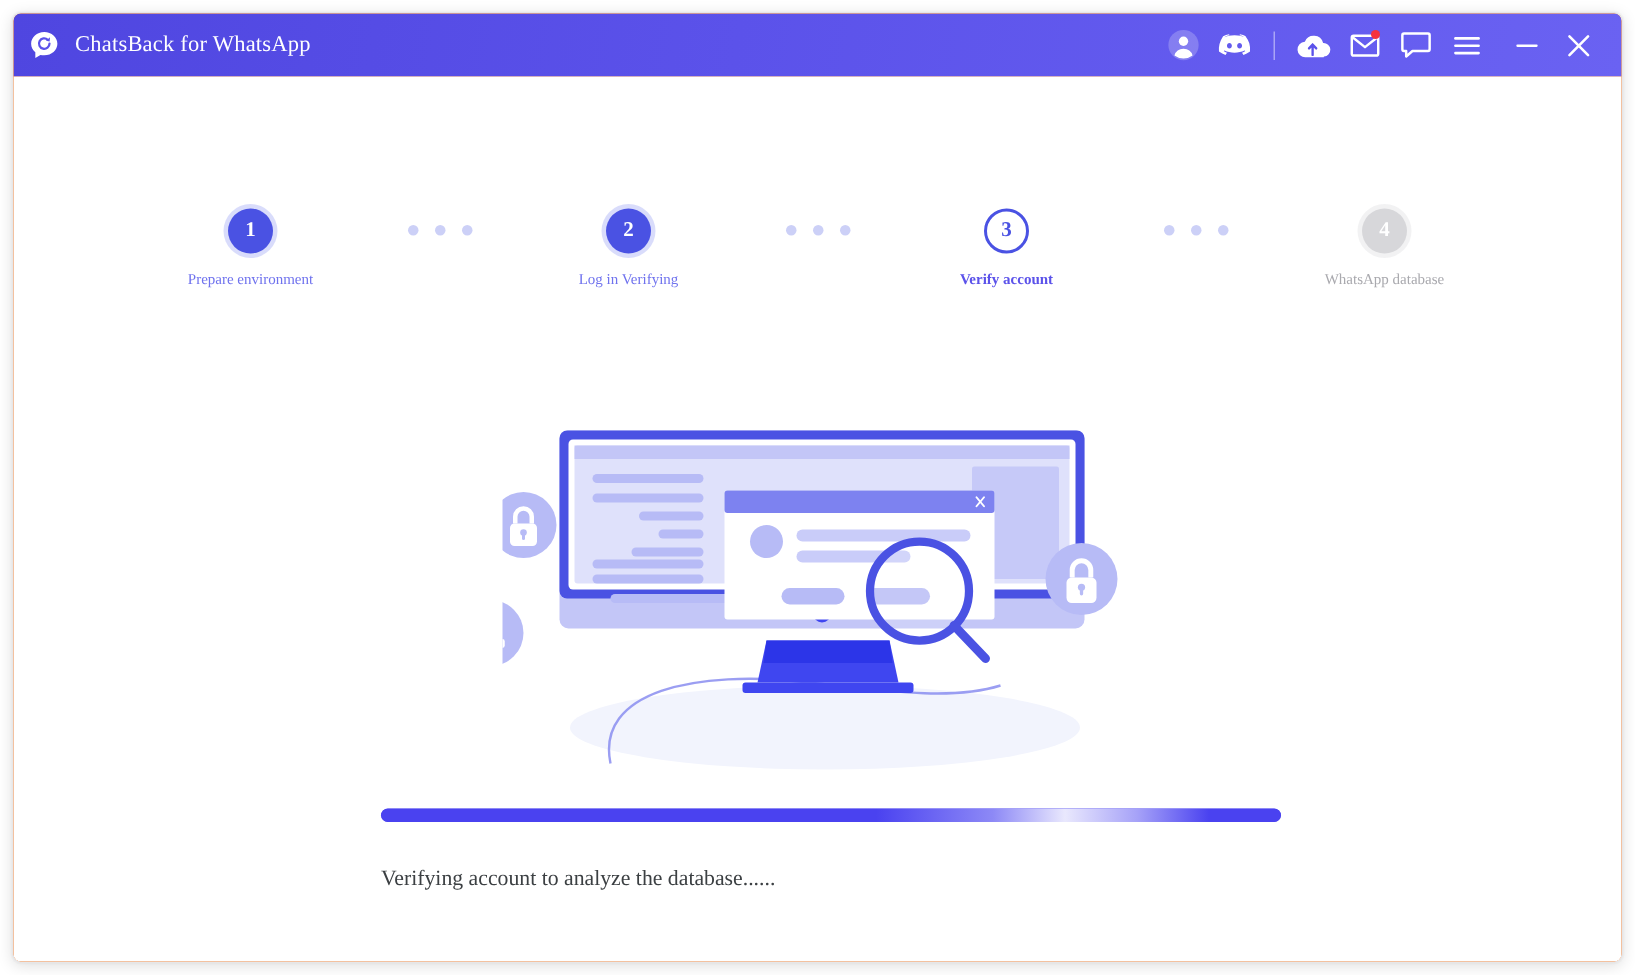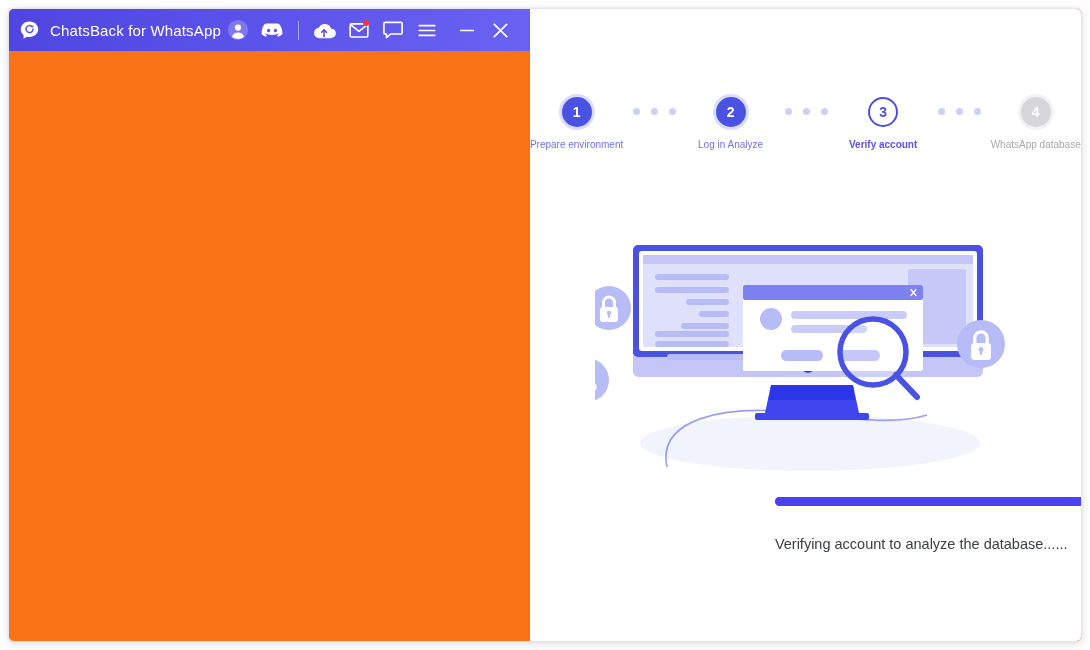--- a/index.html
+++ b/index.html
@@ -17,21 +17,22 @@
     left: 8px;
     top: 8px;
     width: 1074px;
     height: 634px;
     background: #f97316;
     border-radius: 6px;
     border: 1px solid #e6e6e8;
     box-shadow: 0 2px 10px rgba(0,0,0,0.13), 0 0 0 1px rgba(0,0,0,0.02);
     overflow: hidden;
     display: flex;
-    flex-direction: row;
+    flex-direction: column;
+    font-family: Liberation Serif, serif;
   }
 
   
   #title-bar {
     height: 42px;
     flex: 0 0 42px;
     background: linear-gradient(100deg, #4f46e0 0%, #5b52ea 45%, #6a62f2 100%);
     display: flex;
     align-items: center;
     padding: 0 12px 0 10px;
@@ -293,21 +294,21 @@
       </div>
 
       <div class="step-dots">
           <i></i>
           <i></i>
           <i></i>
         </div>
 
       <div class="step">
         <div class="step-circle done">2</div>
-        <div class="step-label done">Log in Analyze</div>
+        <div class="step-label done">Log in Verifying</div>
       </div>
 
       <div class="step-dots">
           <i></i>
           <i></i>
           <i></i>
         </div>
 
       <div class="step">
         <div class="step-circle active">3</div>

